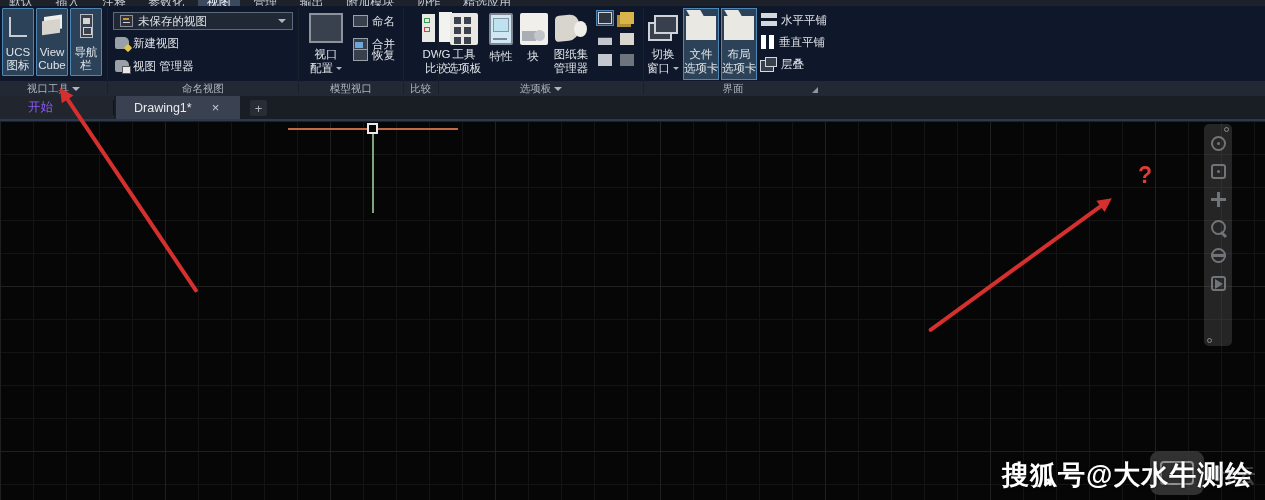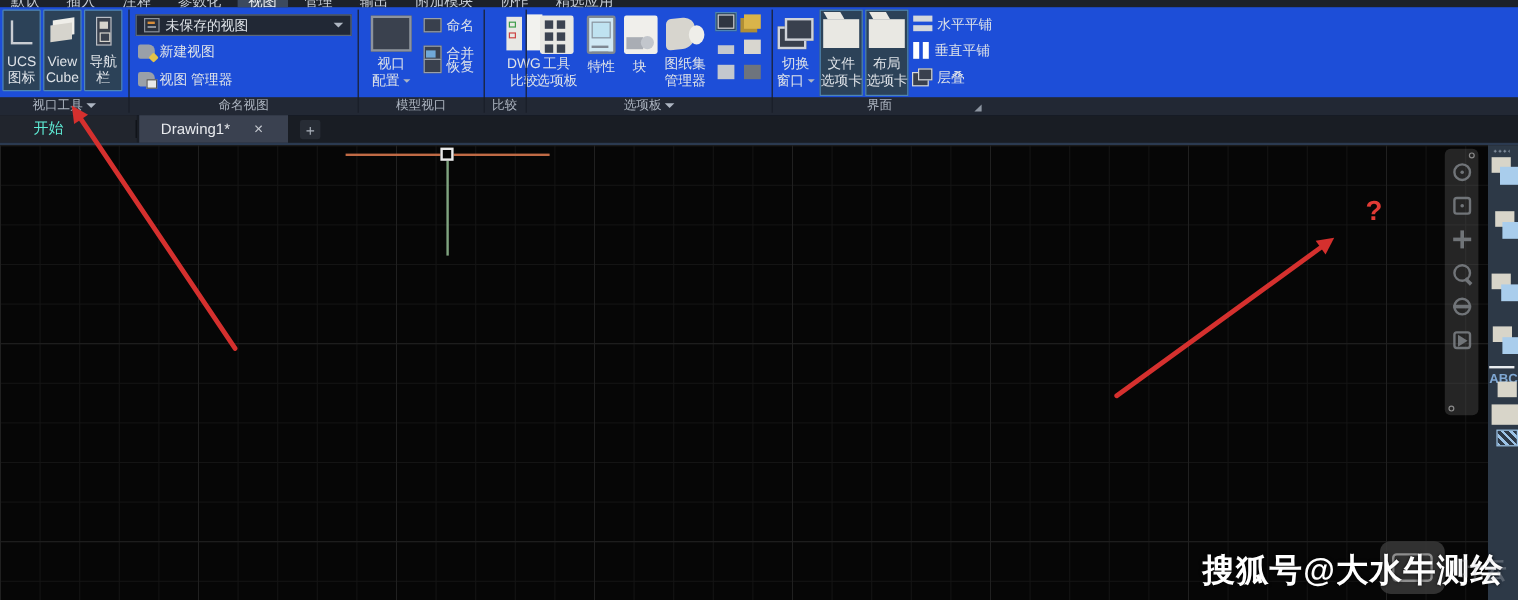--- a/index.html
+++ b/index.html
@@ -1,21 +1,21 @@
 <!DOCTYPE html>
 <html><head>
 <meta charset="utf-8">
 <style>
   * { margin:0; padding:0; box-sizing:border-box; }
   html,body { background:#000; }
   body { font-family:"Liberation Sans","DejaVu Sans",sans-serif; }
   #app { position:relative; width:1265px; height:500px; overflow:hidden; background:#060606; }
 
   
-  #ribbon { position:absolute; left:0; top:0; width:1265px; height:96px; background:#1d4ed8; }
+  #ribbon { position:absolute; left:0; top:0; width:1265px; height:96px; background:#0f172a; }
   #tabbar { position:absolute; left:0; top:0; width:100%; height:6px; background:#1c212a; overflow:hidden; }
   .rtab { position:relative; display:inline-block; padding:0 9px; height:20px; }
   .rtab span { position:relative; top:-8px; display:inline-block; font-size:12px; color:#c7cdd5; white-space:nowrap; }
   .rtab.active { background:#3c4a5f; }
   .rtab.active span { color:#eef1f5; }
 
   #rbody { position:absolute; left:0; top:6px; width:100%; height:90px; }
   .lblstrip { position:absolute; left:0; bottom:0; width:100%; height:15px; background:#222834; }
   .panel { position:absolute; top:0; height:90px; }
   .plabel { position:absolute; bottom:0; left:0; width:100%; height:15px; text-align:center;
@@ -103,21 +103,21 @@
   .bars-v:before { content:""; position:absolute; left:0; top:0; width:5px; height:14px; background:#fff; box-shadow:8px 0 0 #fff; }
   .casc-ic { width:16px; height:14px; }
   .casc-ic:before { content:""; position:absolute; right:0; top:0; width:10px; height:8px; border:1px solid #d4d7db; background:#39404d; box-shadow:-4px 4px 0 #39404d, -4px 4px 0 1px #d4d7db; }
   .corner-arrow { position:absolute; right:4px; bottom:3px; width:0; height:0;
                   border-left:6px solid transparent; border-bottom:6px solid #8d95a1; }
 
   
   #filetabs { position:absolute; left:0; top:96px; width:100%; height:25px; background:#191d24; }
   #filetabs .accent { position:absolute; left:0; bottom:0; width:100%; height:2px; background:#2b3a50; }
   .ft { position:absolute; top:0; height:23px; display:flex; align-items:center; font-size:12.5px; }
-  #tab-start { left:0; width:114px; background:#21252d; color:#5eead4; padding-left:28px; }
+  #tab-start { left:0; width:114px; background:#21252d; color:#8b5cf6; padding-left:28px; }
   #tab-start:after { content:""; position:absolute; right:0; top:4px; bottom:4px; width:1px; background:#0e1116; }
   #tab-drawing { left:116px; width:124px; background:#3a4150; color:#e8eaee; padding-left:18px; gap:14px; }
   #tab-drawing .x { font-size:13px; color:#c6cad1; margin-left:6px; }
   #tab-plus { left:250px; top:4px; width:17px; height:16px; background:#272c35; border-radius:2px;
               color:#a9b0ba; font-size:13px; display:flex; align-items:center; justify-content:center; }
 
   
   #canvas { position:absolute; left:0; top:121px; width:1265px; height:379px; background-color:#060606;
     background-image:
       linear-gradient(#202020 1px, transparent 1px),
@@ -414,35 +414,19 @@
           <span class="c"></span>
           <span class="bar-h"></span>
         </div>
       <div class="nbi">
           <span class="sq"></span>
           <span class="tri"></span>
         </div>
       <div class="pin" style="left:3px;bottom:3px;"></div>
     </div>
 
-    <div id="palette">
-      <div class="grip"></div>
-      <div class="sqg" style="left:3px;top:10px;width:16px;height:13px;"></div>
-      <div class="sqb" style="left:10px;top:18px;width:15px;height:15px;"></div>
-      <div class="sqg" style="left:6px;top:55px;width:16px;height:13px;"></div>
-      <div class="sqb" style="left:12px;top:64px;width:14px;height:14px;"></div>
-      <div class="sqg" style="left:3px;top:107px;width:16px;height:13px;"></div>
-      <div class="sqb" style="left:11px;top:116px;width:14px;height:14px;"></div>
-      <div class="sqg" style="left:4px;top:151px;width:16px;height:13px;"></div>
-      <div class="sqb" style="left:12px;top:160px;width:14px;height:14px;"></div>
-      <div class="sepline"></div>
-      <div class="abc">ABC</div>
-      <div class="sqg" style="left:8px;top:197px;width:16px;height:13px;"></div>
-      <div class="sqg" style="left:3px;top:216px;width:22px;height:17px;"></div>
-      <div class="hatch"></div>
-    </div>
 
     <div id="logo-box"></div>
     <div id="wm-main">搜狐号@大水牛测绘</div>
     <div id="wm-faint">叶云</div>
   </div>
 
 </div>
 
 </body></html>

